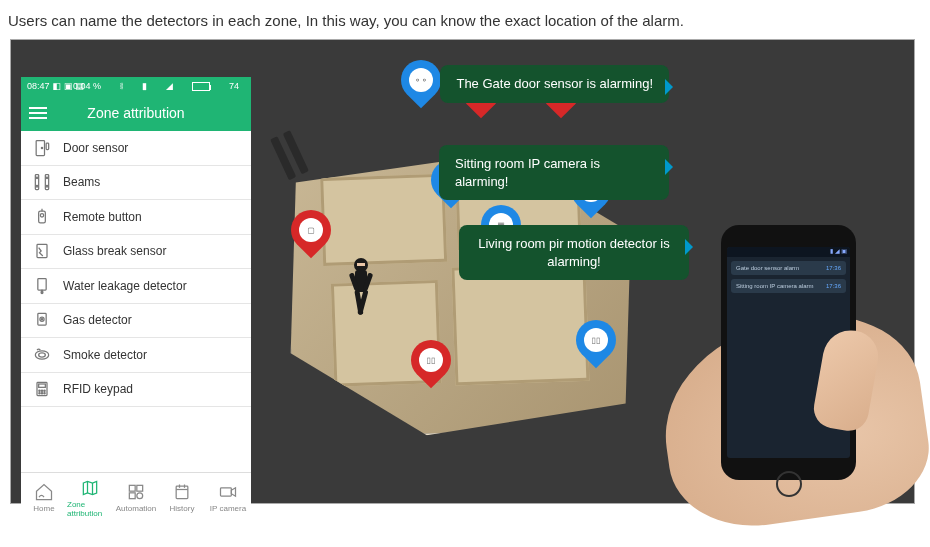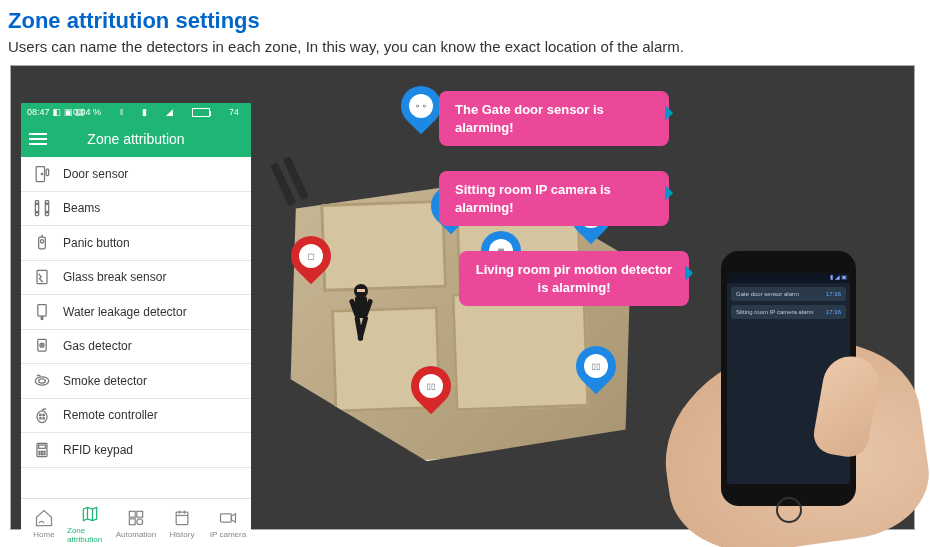--- a/index.html
+++ b/index.html
@@ -73,31 +73,30 @@
 .hand-shape { position: absolute; bottom: 0; right: 0; width: 260px; height: 200px; background: radial-gradient(ellipse at 70% 60%, #e8c5a8, #d4a885); border-radius: 55% 40% 30% 35%; transform: rotate(-8deg); }
 .thumb { position: absolute; right: 50px; bottom: 90px; width: 55px; height: 100px; background: linear-gradient(135deg, #edc9ab, #d9ae8c); border-radius: 28px 26px 20px 20px; transform: rotate(10deg); z-index: 5; }
 .phone-right { position: absolute; right: 68px; bottom: 40px; width: 135px; height: 255px; background: #111; border-radius: 18px; padding: 22px 6px; z-index: 3; }
 .pr-screen { width: 100%; height: 100%; background: #1a2430; border-radius: 3px; position: relative; overflow: hidden; }
 .pr-status { height: 10px; background: #0d1520; font-size: 6px; color: #8af; text-align: right; padding-right: 3px; }
 .pr-msg { margin: 4px 4px; padding: 4px 5px; background: #2a3a4a; border-radius: 3px; font-size: 6px; color: #bcd; }
 .pr-msg .t { float: right; color: #6af; }
 .pr-home { position: absolute; bottom: -17px; left: 50%; transform: translateX(-50%); width: 26px; height: 26px; border: 2px solid #333; border-radius: 50%; }
 
 
-.bubble { position: absolute; background: #ec4899; color: #fff; padding: 10px 16px; border-radius: 8px; font-size: 13px; line-height: 1.35; max-width: 230px; font-weight: bold; }
+.bubble { position: absolute; background: #14532d; color: #fff; padding: 10px 16px; border-radius: 8px; font-size: 13px; line-height: 1.35; max-width: 230px; }
 .bubble::after { content: ""; position: absolute; right: -12px; top: 14px; border: 8px solid transparent; border-left-color: #0099cc; }
 .b1 { right: 245px; top: 25px; }
 .b2 { right: 245px; top: 105px; }
 .b3 { right: 225px; top: 185px; width: 235px; text-align: center; }
 </style>
 </head>
 <body>
 
 <div class="header">
-  <div class="title">Zone attritution settings</div>
   <div class="subtitle">Users can name the detectors in each zone, In this way, you can know the exact location of the alarm.</div>
 </div>
 
 <div class="dark-area">
 
   <div class="phone-left">
     <div class="status-bar">
       <div class="status-left">
         <span>08:47</span>
         <span>◧</span>
@@ -146,21 +145,21 @@
         <span class="zone-label">Beams</span>
       </div>
       <div class="zone-item">
         <span class="zone-icon">
             <svg viewBox="0 0 24 24" fill="none" stroke="currentColor" stroke-width="1.5">
               <rect x="8" y="5" width="8" height="14" rx="2"></rect>
               <circle cx="12" cy="10" r="2"></circle>
               <line x1="12" y1="2" x2="12" y2="5"></line>
             </svg>
           </span>
-        <span class="zone-label">Panic button</span>
+        <span class="zone-label">Remote button</span>
       </div>
       <div class="zone-item">
         <span class="zone-icon">
             <svg viewBox="0 0 24 24" fill="none" stroke="currentColor" stroke-width="1.5">
               <rect x="6" y="4" width="12" height="16" rx="1"></rect>
               <path d="M8 8 l3 4 l-2 2 l4 4"></path>
             </svg>
           </span>
         <span class="zone-label">Glass break sensor</span>
       </div>
@@ -185,33 +184,20 @@
       </div>
       <div class="zone-item">
         <span class="zone-icon">
             <svg viewBox="0 0 24 24" fill="none" stroke="currentColor" stroke-width="1.5">
               <ellipse cx="12" cy="12" rx="8" ry="5"></ellipse>
               <ellipse cx="12" cy="12" rx="4" ry="2.5"></ellipse>
               <path d="M6 6 q2 -2 4 0"></path>
             </svg>
           </span>
         <span class="zone-label">Smoke detector</span>
-      </div>
-      <div class="zone-item">
-        <span class="zone-icon">
-            <svg viewBox="0 0 24 24" fill="none" stroke="currentColor" stroke-width="1.5">
-              <ellipse cx="12" cy="14" rx="6" ry="7"></ellipse>
-              <circle cx="10" cy="12" r="1" fill="currentColor"></circle>
-              <circle cx="14" cy="12" r="1" fill="currentColor"></circle>
-              <circle cx="10" cy="16" r="1" fill="currentColor"></circle>
-              <circle cx="14" cy="16" r="1" fill="currentColor"></circle>
-              <path d="M12 7 q2 -3 5 -2"></path>
-            </svg>
-          </span>
-        <span class="zone-label">Remote controller</span>
       </div>
       <div class="zone-item">
         <span class="zone-icon">
             <svg viewBox="0 0 24 24" fill="none" stroke="currentColor" stroke-width="1.5">
               <rect x="6" y="4" width="12" height="16" rx="1"></rect>
               <rect x="8" y="6" width="8" height="4"></rect>
               <circle cx="9" cy="14" r="0.8" fill="currentColor"></circle>
               <circle cx="12" cy="14" r="0.8" fill="currentColor"></circle>
               <circle cx="15" cy="14" r="0.8" fill="currentColor"></circle>
               <circle cx="9" cy="17" r="0.8" fill="currentColor"></circle>

